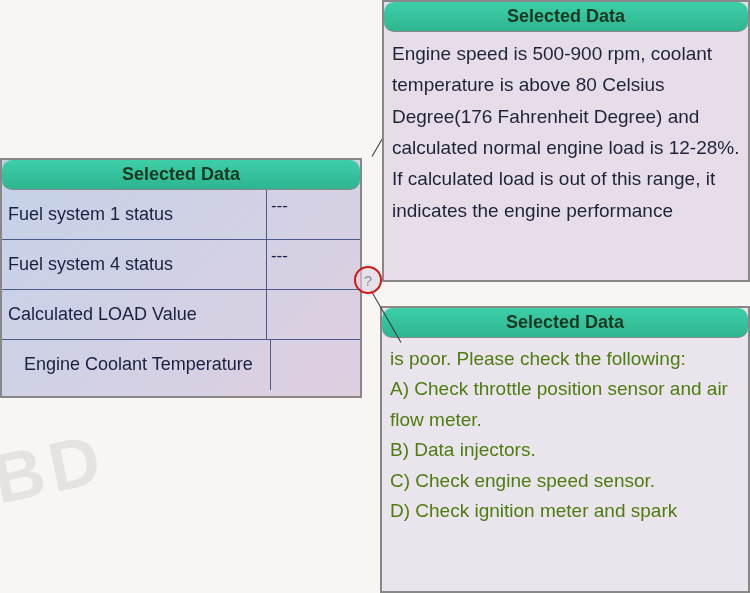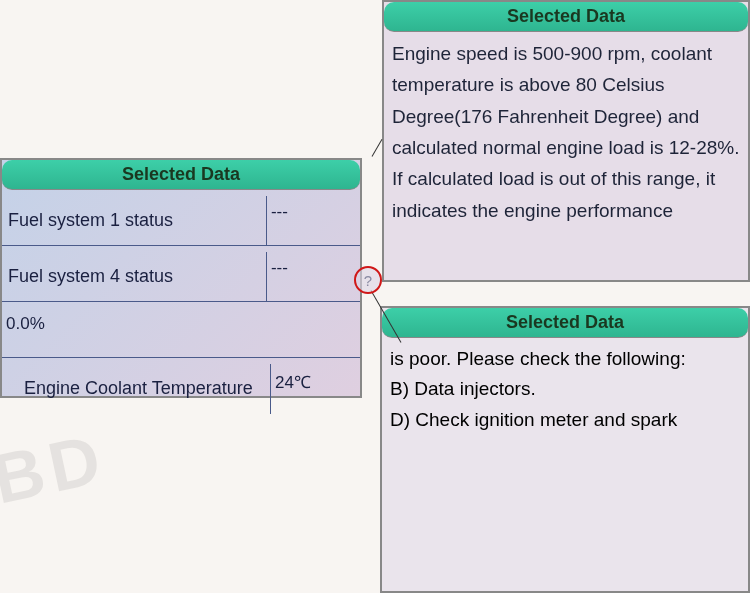--- a/index.html
+++ b/index.html
@@ -33,21 +33,20 @@
       height: 240px;
       background: linear-gradient(135deg, #c4d2e8 0%, #dfcfe0 100%);
     }
     #left-panel .param-table {
       width: 100%;
     }
     #left-panel .row {
       display: flex;
       border-bottom: 1px solid #4a5a8a;
       min-height: 50px;
-      margin-top: 6px;
     }
     #left-panel .row:last-child { border-bottom: none; padding-left: 16px; }
     #left-panel .label {
       width: 74%;
       padding: 6px 6px;
       font-size: 18px;
       color: #1a2040;
       border-right: 1px solid #4a5a8a;
       display: flex;
       align-items: center;
@@ -79,21 +78,21 @@
     #right-bottom-panel {
       left: 380px;
       top: 306px;
       width: 370px;
       height: 287px;
       background: #eae4ec;
     }
     #right-bottom-panel .body {
       padding: 6px 8px;
       font-size: 19px;
-      color: #000000;
+      color: #4d7c0f;
       line-height: 1.6;
     }
     
     #help-circle {
       position: absolute;
       left: 354px;
       top: 266px;
       width: 28px;
       height: 28px;
       border: 2px solid #d01818;
@@ -149,41 +148,42 @@
   <div class="param-table">
     <div class="row">
       <div class="label">Fuel system 1 status</div>
       <div class="value">---</div>
     </div>
     <div class="row">
       <div class="label">Fuel system 4 status</div>
       <div class="value">---</div>
     </div>
     <div class="row">
-      <div class="value">0.0%</div>
+      <div class="label">Calculated LOAD Value</div>
     </div>
     <div class="row">
       <div class="label">Engine Coolant Temperature</div>
-      <div class="value">24℃</div>
     </div>
   </div>
 </div>
 
 <div id="help-circle">
   <span>?</span>
 </div>
 
 <div class="connector" id="conn-top"></div>
 <div class="connector" id="conn-bottom"></div>
 
 <div id="right-top-panel" class="panel">
   <div class="panel-header">Selected Data</div>
   <div class="body"> Engine speed is 500-900 rpm, coolant temperature is above 80 Celsius Degree(176 Fahrenheit Degree) and calculated normal engine load is 12-28%. If calculated  load is out of this range, it indicates the engine performance</div>
 </div>
 
 <div id="right-bottom-panel" class="panel">
   <div class="panel-header">Selected Data</div>
   <div class="body">
     <div> is poor. Please check the following:</div>
+    <div> A) Check throttle position sensor and air flow meter.</div>
     <div> B) Data injectors.</div>
+    <div> C) Check engine speed sensor.</div>
     <div> D) Check ignition meter and spark</div>
   </div>
 </div>
 
 </body></html>

